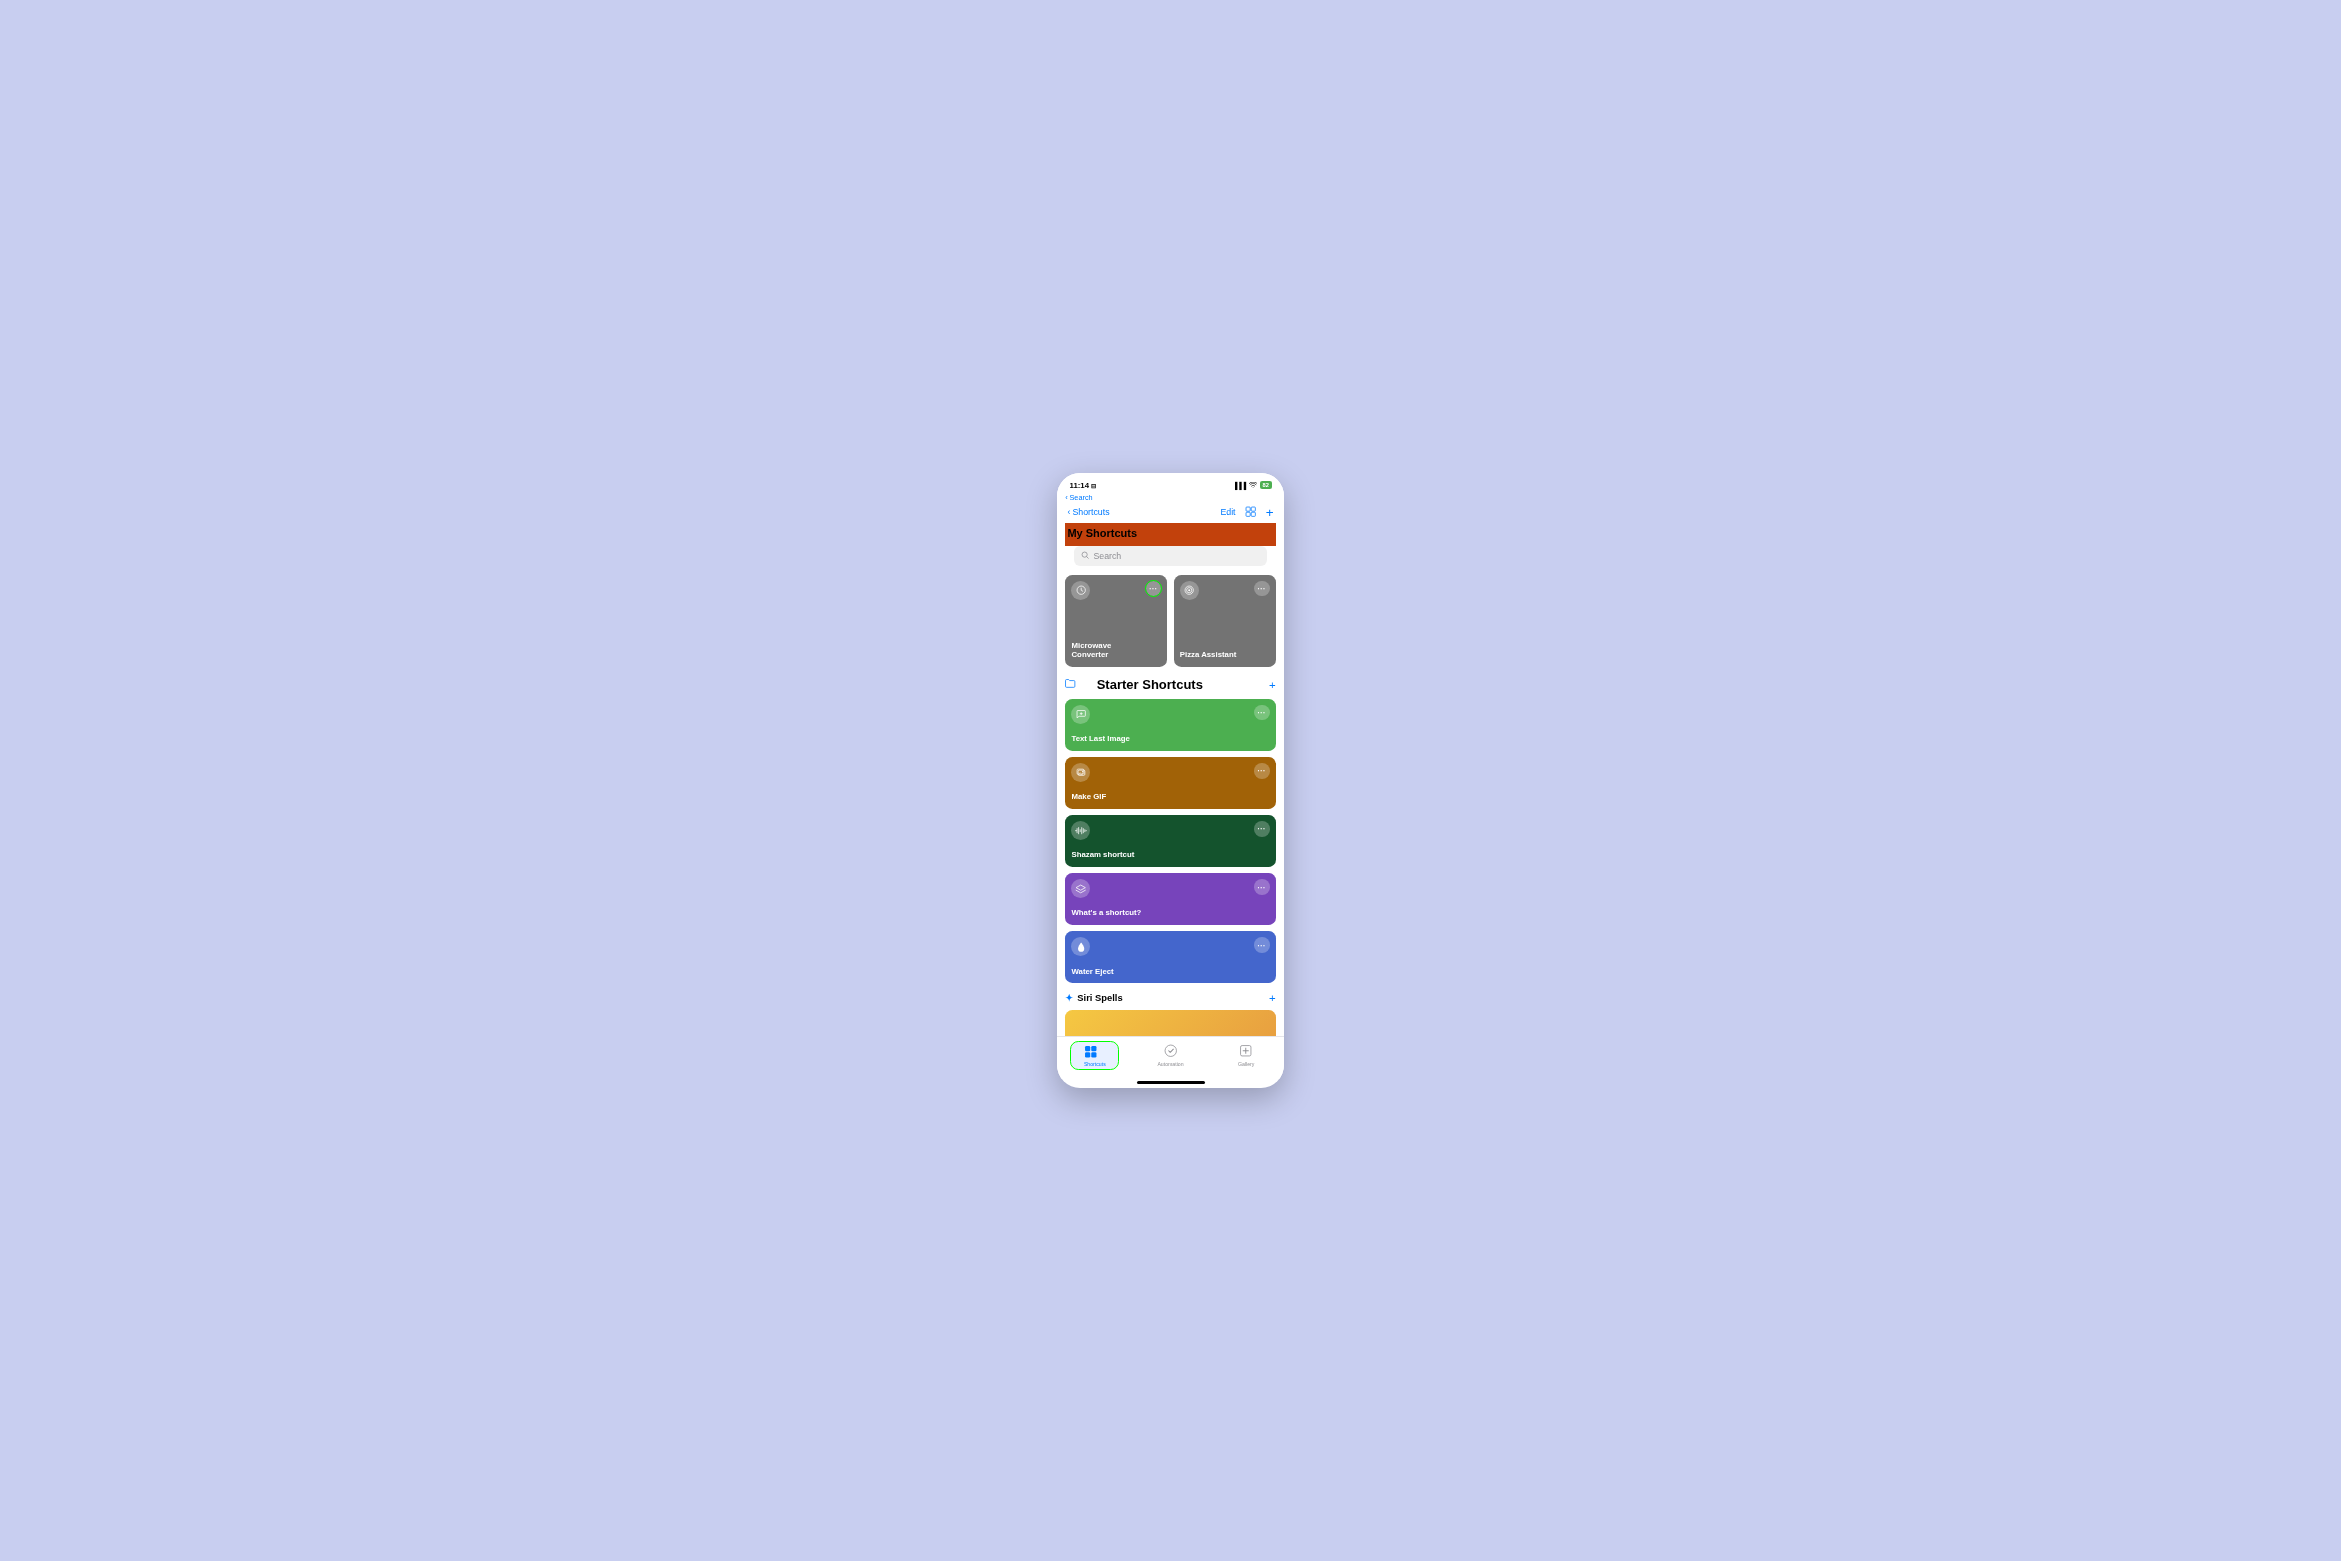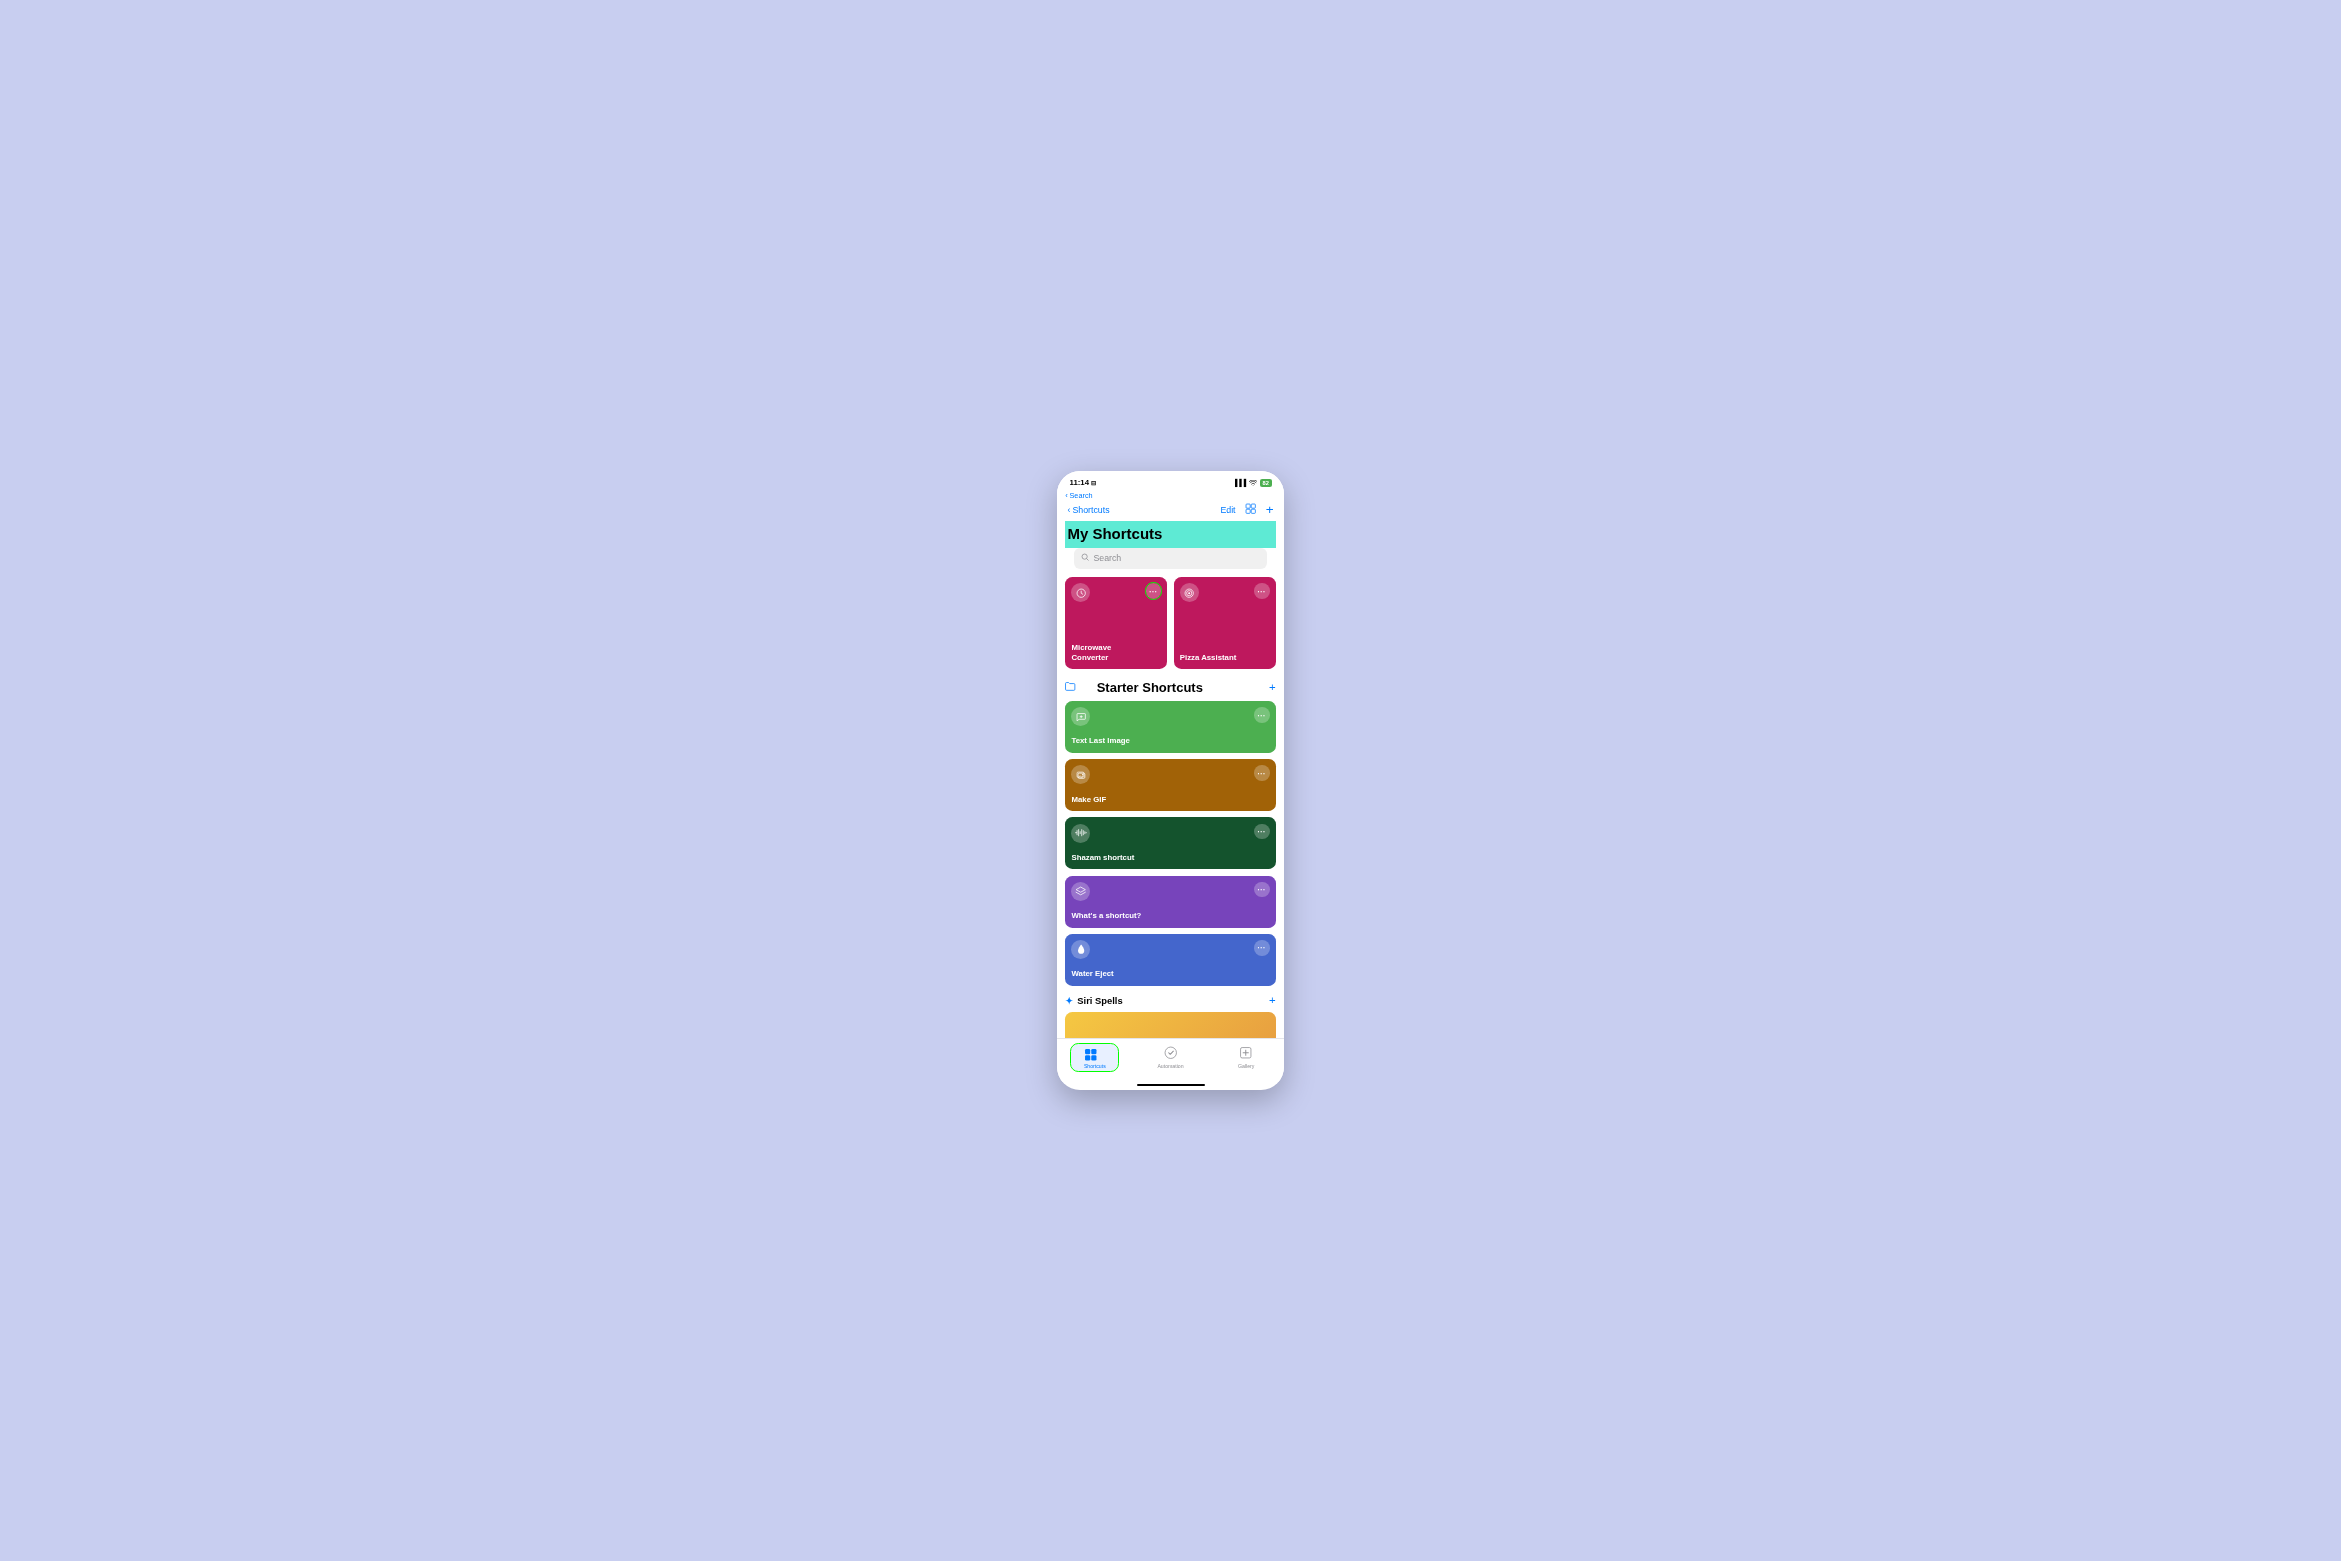--- a/index.html
+++ b/index.html
@@ -100,25 +100,25 @@
       font-size: 10.4px;
     }
     .nav-plus {
       color: #007aff;
       font-size: 12.5px;
       font-weight: 300;
     }
 
     
     .page-title {
-      font-size: 15px;
+      font-size: 11px;
       font-weight: 700;
       color: #000;
       padding: 4.2px 10.4px 6.2px;
-      background: #5eead4;
+      background: #c2410c;
     }
 
     
     .search-bar {
       margin: 0 8.3px 8.3px;
       background: #f0f0f0;
       border-radius: 6.2px;
       display: flex;
       align-items: center;
       gap: 4.2px;
@@ -215,21 +215,21 @@
     }
     .card-label {
       color: #fff;
       font-size: 7.8px;
       font-weight: 600;
       margin-top: 5.2px;
       line-height: 1.2;
     }
 
     
-    .bg-orange { background: #be185d; gap: 36px; }
+    .bg-orange { background: #737373; gap: 36px; }
     .bg-green { background: #4caf50; }
     .bg-pink { background: #a16207; }
     .bg-blue-dark { background: #14532d; }
     .bg-purple { background: #7744bb; }
     .bg-blue-mid { background: #4466cc; }
 
     
     .siri-section {
       margin-top: 4.2px;
     }

